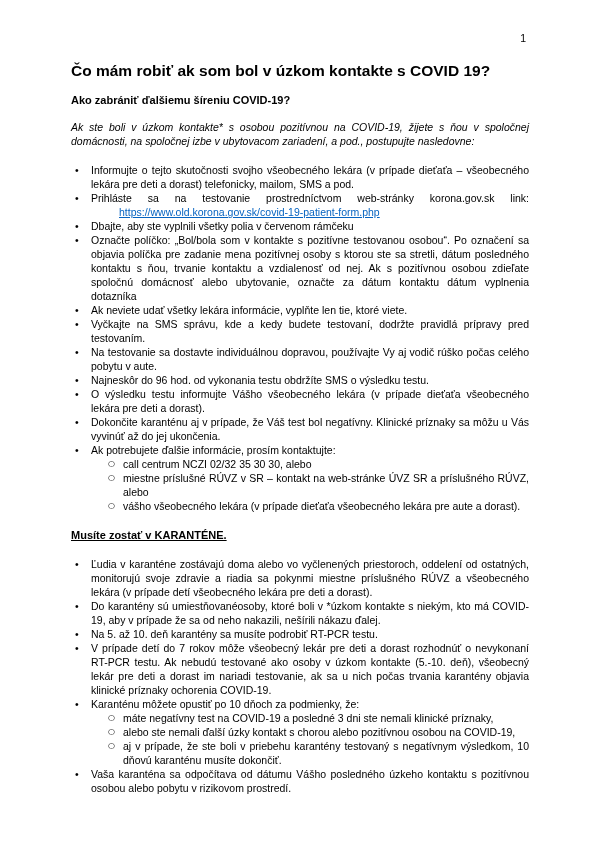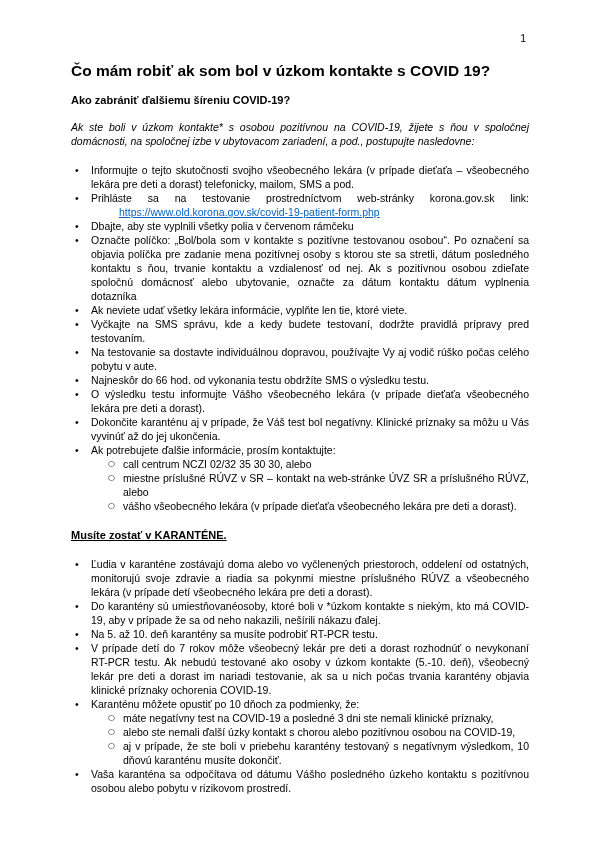--- a/index.html
+++ b/index.html
@@ -108,21 +108,21 @@
       <li class="li1">
         <span class="marker">•</span>
         <div class="txt">Vyčkajte na SMS správu, kde a kedy budete testovaní, dodržte pravidlá prípravy pred testovaním.</div>
       </li>
       <li class="li1">
         <span class="marker">•</span>
         <div class="txt">Na testovanie sa dostavte individuálnou dopravou, používajte Vy aj vodič rúško počas celého pobytu v aute.</div>
       </li>
       <li class="li1">
         <span class="marker">•</span>
-        <div class="txt">Najneskôr do 66 hod. od vykonania testu obdržíte SMS o výsledku testu.</div>
+        <div class="txt">Najneskôr do 96 hod. od vykonania testu obdržíte SMS o výsledku testu.</div>
       </li>
       <li class="li1">
         <span class="marker">•</span>
         <div class="txt">O výsledku testu informujte Vášho všeobecného lekára (v prípade dieťaťa všeobecného lekára pre deti a dorast).</div>
       </li>
       <li class="li1">
         <span class="marker">•</span>
         <div class="txt">Dokončite karanténu aj v prípade, že Váš test bol negatívny. Klinické príznaky sa môžu u Vás vyvinúť až do jej ukončenia.</div>
       </li>
       <li class="li1">
@@ -131,21 +131,21 @@
             <li class="li2">
               <span class="smarker">○</span>
               <div class="stxt">call centrum NCZI 02/32 35 30 30,  alebo</div>
             </li>
             <li class="li2">
               <span class="smarker">○</span>
               <div class="stxt">miestne príslušné RÚVZ v SR – kontakt na web-stránke ÚVZ SR a príslušného RÚVZ, alebo</div>
             </li>
             <li class="li2">
               <span class="smarker">○</span>
-              <div class="stxt">vášho všeobecného lekára (v prípade dieťaťa všeobecného lekára pre deti a dorast).</div>
+              <div class="stxt">vášho všeobecného lekára (v prípade dieťaťa všeobecného lekára pre aute a dorast).</div>
             </li>
           </ul></div>
       </li>
     </ul>
   <h2 class="subhead second">Musíte zostať v KARANTÉNE.</h2>
   <ul class="blist" id="list-1">
       <li class="li1">
         <span class="marker">•</span>
         <div class="txt">Ľudia v karanténe zostávajú doma alebo vo vyčlenených priestoroch, oddelení od ostatných, monitorujú svoje zdravie a riadia sa pokynmi miestne príslušného RÚVZ a všeobecného lekára (v prípade detí všeobecného lekára pre deti a dorast).</div>
       </li>

